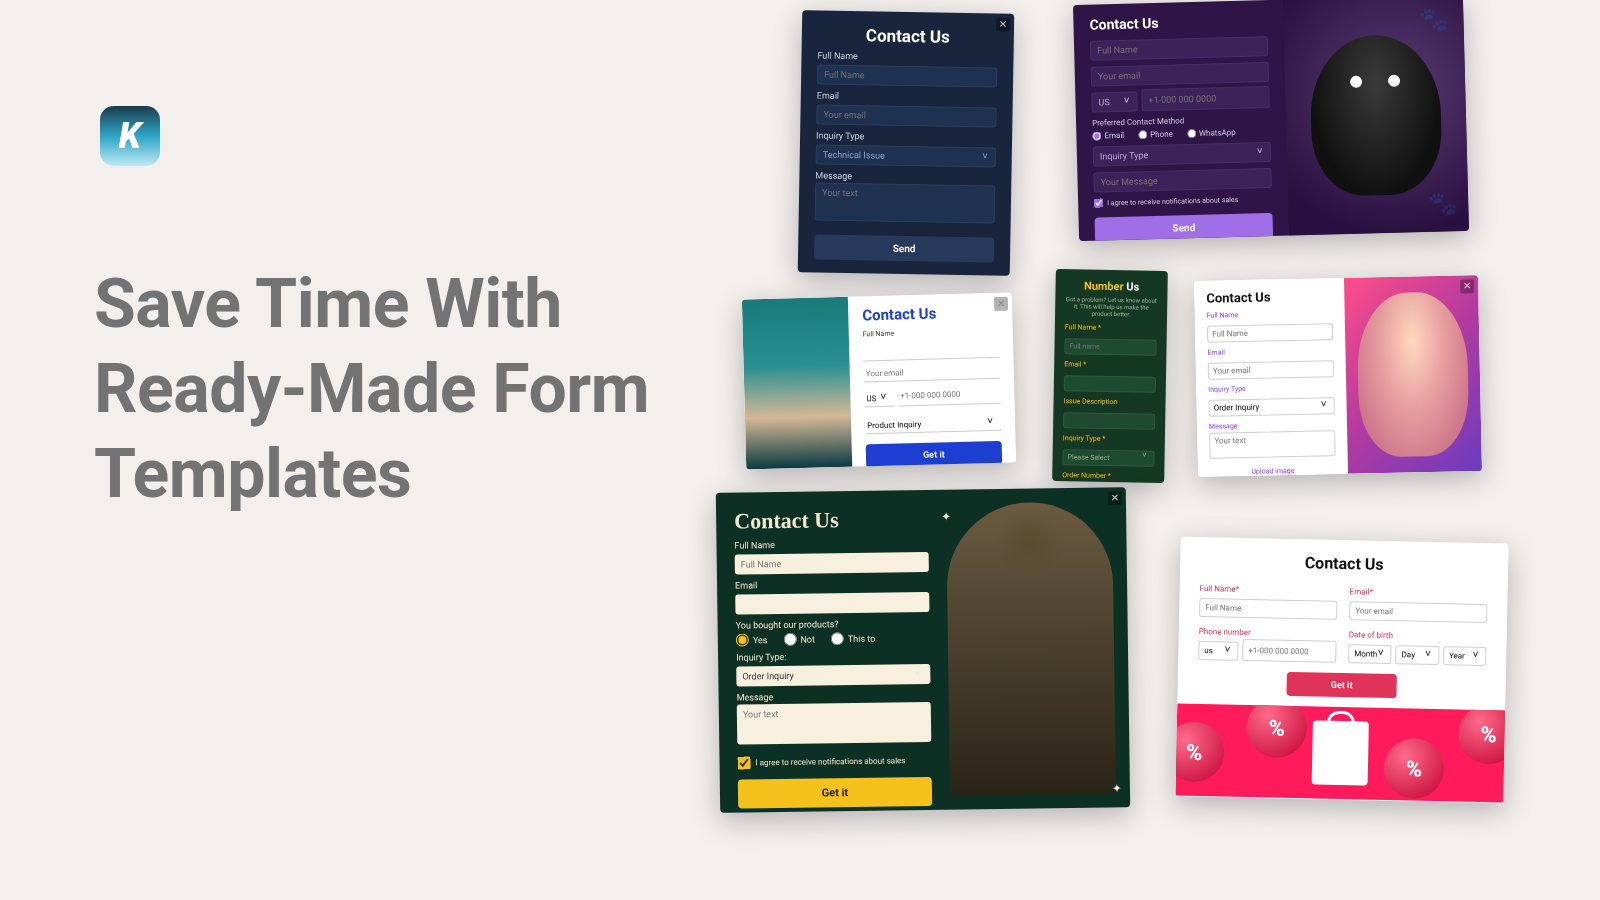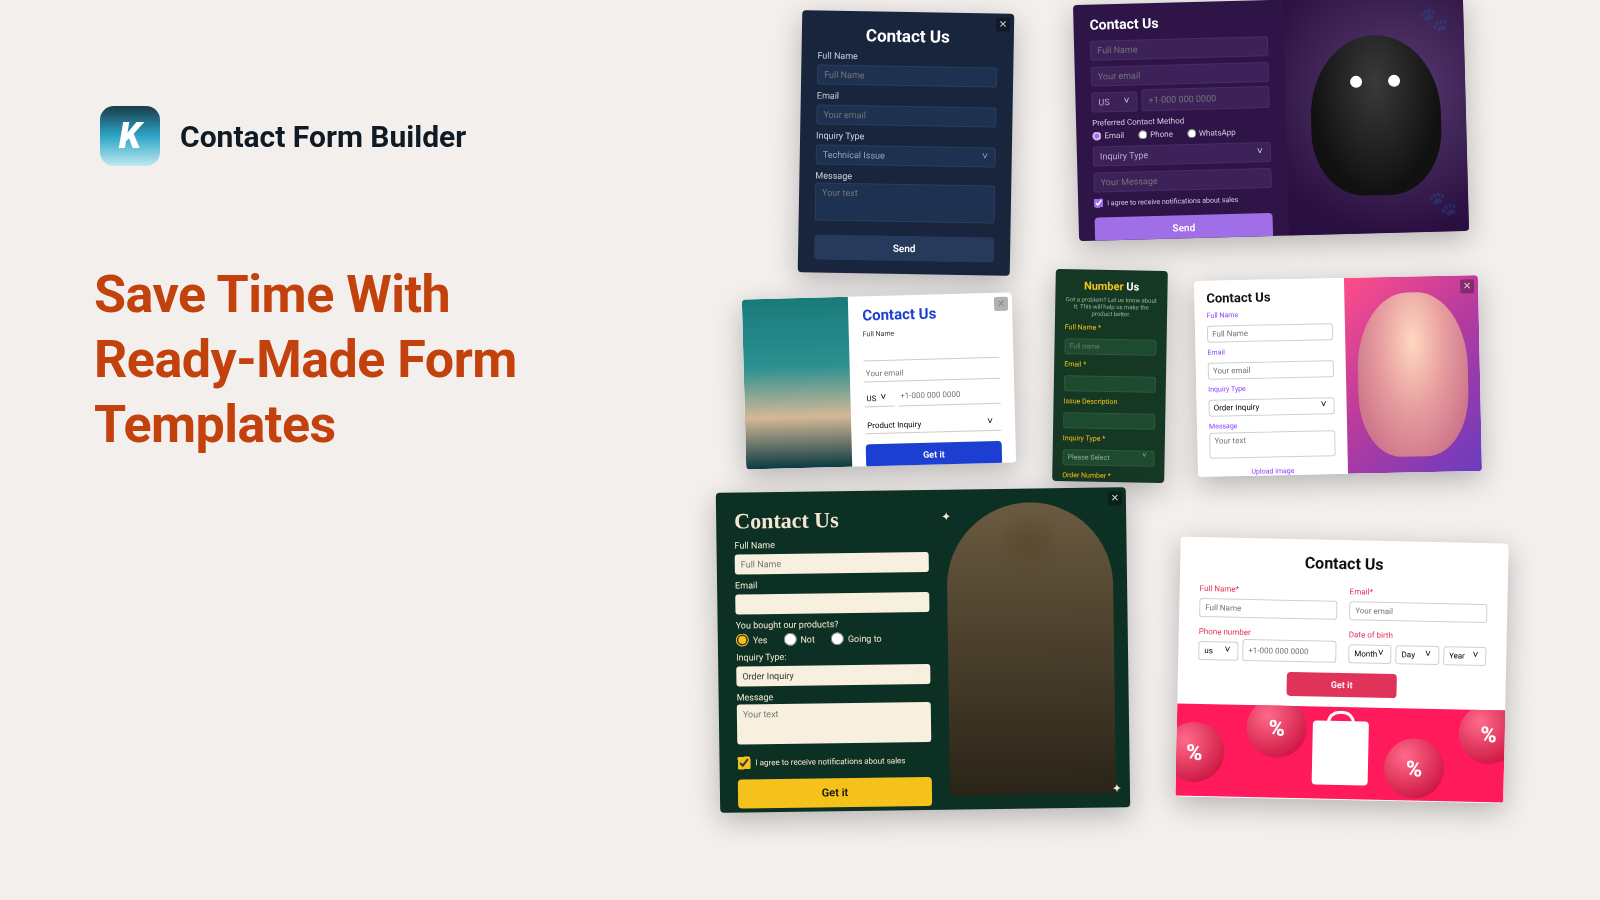--- a/index.html
+++ b/index.html
@@ -2,21 +2,21 @@
 <html><head>
 <meta charset="utf-8">
 <style>
 * { margin:0; padding:0; box-sizing:border-box; font-family:-apple-system,BlinkMacSystemFont,"Segoe UI",Roboto,sans-serif; }
 body { width:1600px; height:900px; background:#f2efed; overflow:hidden; position:relative; }
 
 
 .logo-row { position:absolute; left:100px; top:106px; display:flex; align-items:center; gap:20px; }
 .logo { width:60px; height:60px; border-radius:14px; background:linear-gradient(180deg,#1a3b4a 0%,#2da5c6 50%,#bfe9f2 100%); display:flex; align-items:center; justify-content:center; font-size:36px; font-weight:900; font-style:italic; color:#fff; }
 .app-name { font-size:30px; font-weight:700; color:#0f1a24; }
-.headline { position:absolute; left:94px; top:262px; font-size:52px; font-weight:700; line-height:1.25; color:#c2410c; letter-spacing:-0.5px; }
+.headline { position:absolute; left:94px; top:262px; font-size:68px; font-weight:700; line-height:1.25; color:#737373; letter-spacing:-0.5px; }
 
 
 .card { position:absolute; background:#fff; box-shadow:0 8px 28px rgba(0,0,0,.25); border-radius:4px; overflow:hidden; }
 .card::after { content:""; position:absolute; left:-6px; bottom:-6px; right:10px; height:6px; background:#1b2430; transform:skewX(-40deg); z-index:-1; }
 .close-x { position:absolute; top:4px; right:4px; width:14px; height:14px; font-size:10px; line-height:14px; text-align:center; color:#ccc; background:rgba(0,0,0,.3); border-radius:2px; cursor:pointer; }
 
 .lab { font-size:9px; margin-top:6px; margin-bottom:2px; display:block; }
 .inp { width:100%; border:1px solid #d0d0d0; border-radius:3px; padding:4px 6px; font-size:9px; background:#fff; }
 .sel { width:100%; border:1px solid #d0d0d0; border-radius:3px; padding:4px 6px; font-size:9px; background:#fff; appearance:none; }
 .sel-wrap { position:relative; }
@@ -117,21 +117,20 @@
 #c7 .strip { height:92px; background:#ff1a5c; position:relative; overflow:hidden; }
 #c7 .bag { width:56px; height:64px; background:#fff; position:absolute; left:50%; top:14px; transform:translateX(-50%); border-radius:4px; }
 #c7 .bag::before { content:""; position:absolute; top:-10px; left:14px; right:14px; height:16px; border:3px solid #fff; border-bottom:none; border-radius:12px 12px 0 0; }
 #c7 .bal { width:60px; height:60px; border-radius:50%; background:radial-gradient(circle at 35% 30%,#ff6a8a,#c00030); position:absolute; display:flex; align-items:center; justify-content:center; color:#fff; font-size:22px; font-weight:800; }
 </style>
 </head>
 <body>
 
 <div class="logo-row">
   <div class="logo">K</div>
-  <div class="app-name">Contact Form Builder</div>
 </div>
 <div class="headline" style="white-space:pre-line">Save Time With
 Ready-Made Form
 Templates</div>
 
 <div id="c1" class="card">
   <span class="close-x">✕</span>
   <h2>Contact Us</h2>
   <span class="lab">Full Name</span>
   <input class="inp" placeholder="Full Name" style="">
@@ -251,21 +250,21 @@
       <label>
           <input type="radio" checked="" style="">
           <span>Yes</span>
         </label>
       <label>
           <input type="radio" style="">
           <span>Not</span>
         </label>
       <label>
           <input type="radio" style="">
-          <span>Going to</span>
+          <span>This to</span>
         </label>
     </div>
     <span class="lab">Inquiry Type:</span>
     <div class="sel-wrap"><input class="sel" readonly="" value="Order Inquiry" style=""></div>
     <span class="lab">Message</span>
     <textarea class="inp" placeholder="Your text" style=""></textarea>
     <label class="chk">
         <input type="checkbox" checked="" style="">
         <span>I agree to receive notifications about sales</span>
       </label>

